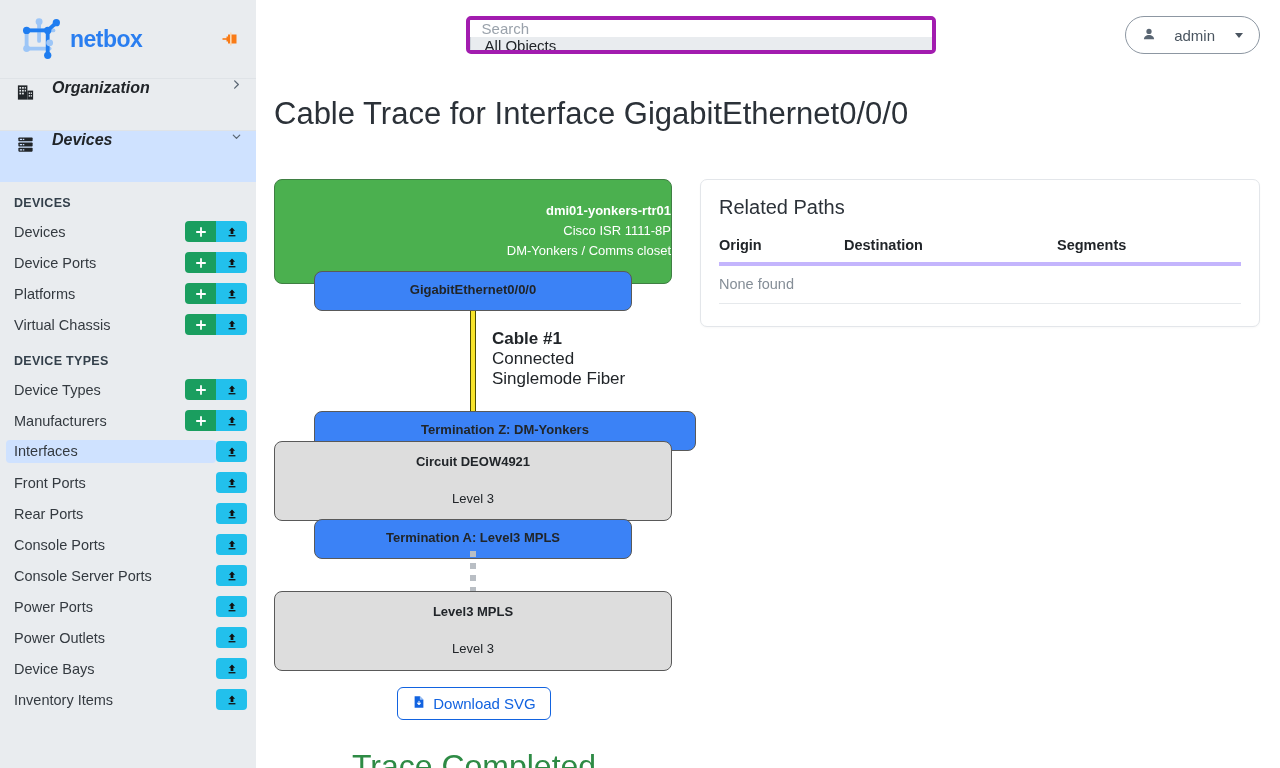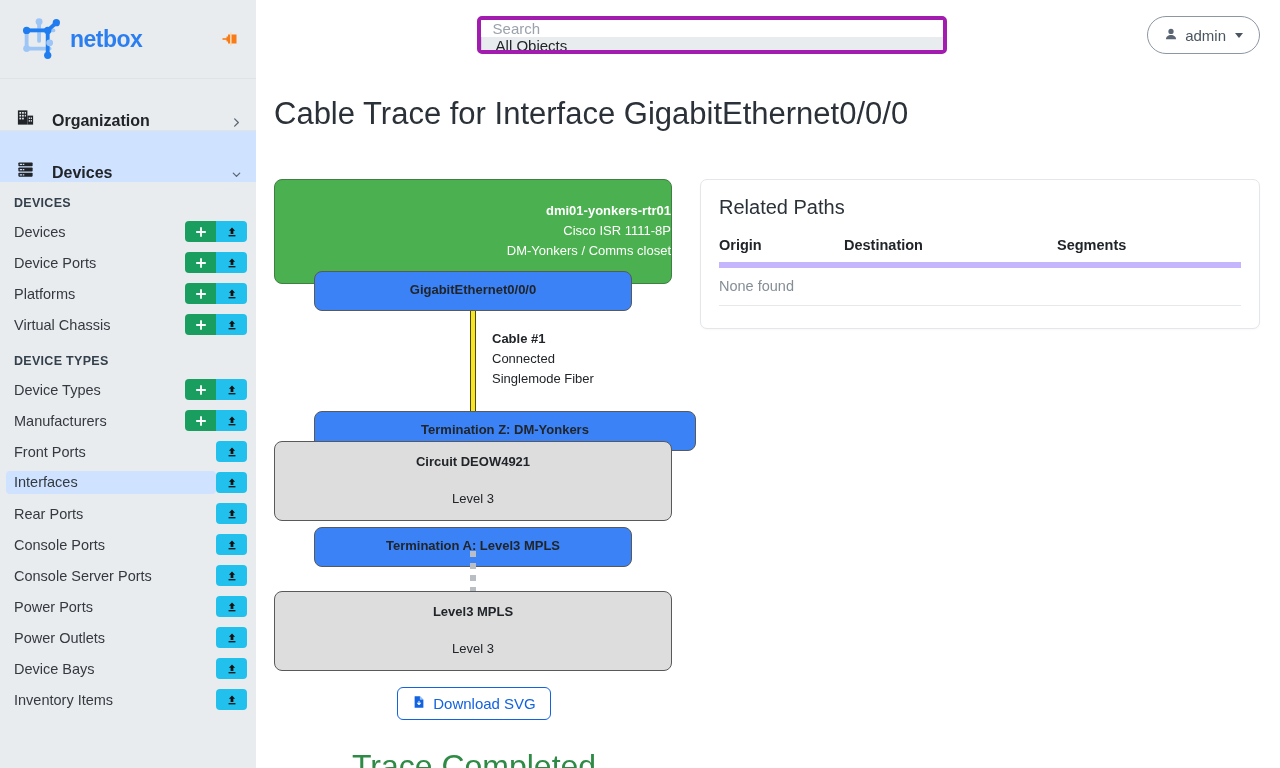--- a/index.html
+++ b/index.html
@@ -32,24 +32,25 @@
     font-size: 23px;
     font-weight: 700;
     color: #2a7ef0;
     letter-spacing: -0.5px;
     line-height: 1;
   }
   .pin-icon { margin-left: auto; width: 18px; height: 18px; }
 
   .nav-group {
     height: 52px;
-    display: flex; align-items: flex-end;
+    display: flex; align-items: flex-start;
     padding: 0 14px 0 12px;
     cursor: pointer;
     border-top: 1px solid #dfe3e7;
+    font-style: italic;
   }
   .nav-group.active { background: #cfe2ff; }
   .nav-group .g-icon {
     width: 26px; height: 26px; flex: 0 0 26px;
     display: flex; align-items: center; justify-content: center;
     color: #212529;
   }
   .nav-group .g-label {
     margin-left: 14px;
     font-size: 16px;
@@ -155,21 +156,21 @@
     color: #212529;
   }
   .search-btn {
     display: flex; align-items: center; justify-content: center;
     width: 42px;
     background: #1263e0;
     cursor: pointer;
     color: #fff;
   }
   .user-btn {
-    display: flex; align-items: center; gap: 7px;
+    display: flex; align-items: center; gap: 18px;
     height: 38px;
     padding: 0 16px;
     border: 1px solid #8d97a2;
     border-radius: 19px;
     font-size: 15px;
     color: #4a5560;
     cursor: pointer;
     background: #fff;
   }
   .user-btn .caret {
@@ -223,21 +224,21 @@
   .tnode .n-sub { font-size: 13px; font-weight: 400; line-height: 1.55; }
 
   .cable-line {
     position: absolute;
     background: #f7e32a;
     border-left: 1px solid #4c4c00;
     border-right: 1px solid #4c4c00;
   }
   .cable-label {
     position: absolute;
-    font-size: 13px;
+    font-size: 17px;
     line-height: 20px;
     color: #212529;
     white-space: nowrap;
   }
   .cable-label .cl-title { font-weight: 700; }
 
   .dash-line {
     position: absolute;
     width: 6px;
     background-image: linear-gradient(#b9bec4 50%, rgba(255,255,255,0) 0%);
@@ -282,21 +283,21 @@
     color: #2b3138;
     padding-bottom: 14px;
   }
   table.rp { width: 100%; border-collapse: collapse; }
   table.rp th {
     text-align: left;
     font-size: 14.5px;
     font-weight: 700;
     color: #212529;
     padding: 4px 0 9px 0;
-    border-bottom: 6px solid #c4b5fd;
+    border-bottom: 4px solid #c4b5fd;
   }
   table.rp td {
     font-size: 14.5px;
     color: #858e97;
     padding: 10px 0 11px 0;
     border-bottom: 1px solid #e6e9ec;
   }
 </style>
 </head>
 <body>
@@ -487,33 +488,33 @@
           </span>
           <span class="mini-btn imp">
             <svg viewBox="0 0 14 14" width="12" height="12" aria-hidden="true">
                 <path d="M7 1.8 L10.6 5.6 H8.6 V9.2 H5.4 V5.6 H3.4 Z" fill="#111"></path>
                 <rect x="3" y="10.6" width="8" height="1.5" fill="#111"></rect>
               </svg>
           </span>
         </span>
       </div>
 
-      <div class="nav-item">
-        <span class="ni-label">Front Ports</span>
-        <span class="btn-group">
-          <span class="mini-btn imp solo">
-            <svg viewBox="0 0 14 14" width="12" height="12" aria-hidden="true">
-                <path d="M7 1.8 L10.6 5.6 H8.6 V9.2 H5.4 V5.6 H3.4 Z" fill="#111"></path>
-                <rect x="3" y="10.6" width="8" height="1.5" fill="#111"></rect>
-              </svg>
-          </span>
-        </span>
-      </div>
       <div class="nav-item selected">
         <span class="ni-label">Interfaces</span>
+        <span class="btn-group">
+          <span class="mini-btn imp solo">
+            <svg viewBox="0 0 14 14" width="12" height="12" aria-hidden="true">
+                <path d="M7 1.8 L10.6 5.6 H8.6 V9.2 H5.4 V5.6 H3.4 Z" fill="#111"></path>
+                <rect x="3" y="10.6" width="8" height="1.5" fill="#111"></rect>
+              </svg>
+          </span>
+        </span>
+      </div>
+      <div class="nav-item">
+        <span class="ni-label">Front Ports</span>
         <span class="btn-group">
           <span class="mini-btn imp solo">
             <svg viewBox="0 0 14 14" width="12" height="12" aria-hidden="true">
                 <path d="M7 1.8 L10.6 5.6 H8.6 V9.2 H5.4 V5.6 H3.4 Z" fill="#111"></path>
                 <rect x="3" y="10.6" width="8" height="1.5" fill="#111"></rect>
               </svg>
           </span>
         </span>
       </div>
       <div class="nav-item">
@@ -655,21 +656,21 @@
 
           <div class="tnode termbox" style="left:40px; top:232px; width:382px; height:40px;">
             <div class="n-title">Termination Z: DM-Yonkers</div>
           </div>
 
           <div class="tnode circuit" style="left:0px; top:262px; width:398px; height:80px;">
             <div class="n-title">Circuit DEOW4921</div>
             <div class="n-sub">Level 3</div>
           </div>
 
-          <div class="tnode termbox" style="left:40px; top:348px; width:318px; height:40px;">
+          <div class="tnode termbox" style="left:40px; top:340px; width:318px; height:40px;">
             <div class="n-title">Termination A: Level3 MPLS</div>
           </div>
 
           <div class="dash-line" style="left:196px; top:372px; height:40px;"></div>
 
           <div class="tnode circuit" style="left:0px; top:412px; width:398px; height:80px;">
             <div class="n-title">Level3 MPLS</div>
             <div class="n-sub">Level 3</div>
           </div>
 

